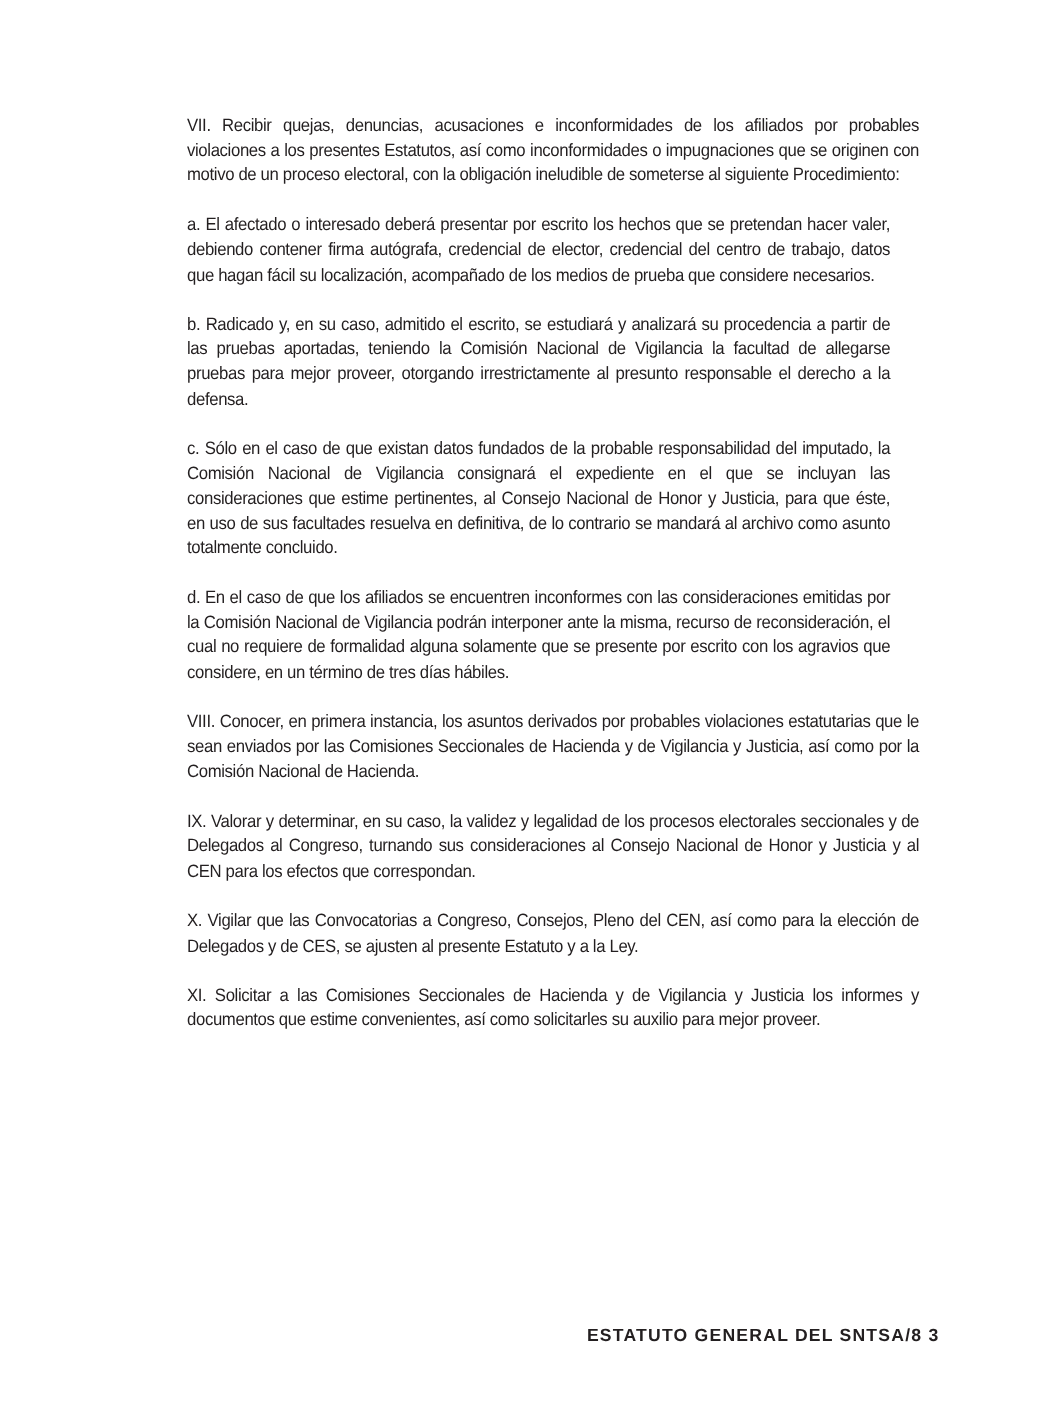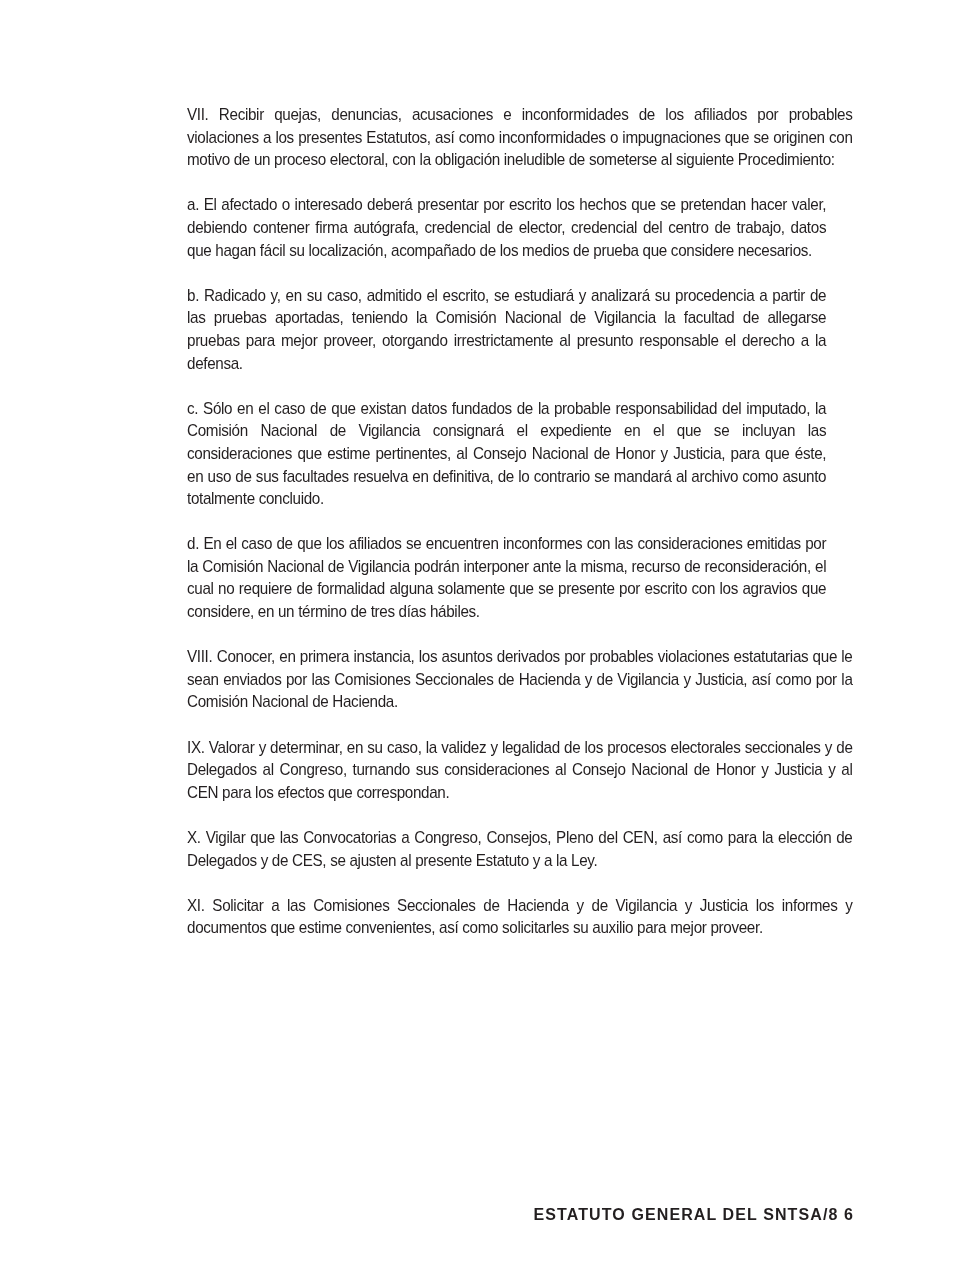--- a/index.html
+++ b/index.html
@@ -10,21 +10,21 @@
     body {
       width: 960px;
       height: 1280px;
       position: relative;
       overflow: hidden;
       font-family: "Liberation Sans", "DejaVu Sans", sans-serif;
       color: #231f20;
     }
     .page-body {
       position: absolute;
-      left: 187px;
+      left: 170px;
       top: 103px;
       width: 666px;
     }
     .para {
       margin: 0;
       font-size: 16.2px;
       line-height: 22.6px;
       text-align: justify;
       text-align-last: left;
       letter-spacing: -0.35px;
@@ -72,14 +72,14 @@
   <p class="para">VIII. Conocer, en primera instancia, los asuntos derivados por probables violaciones estatutarias que le sean enviados por las Comisiones Seccionales de Hacienda y de Vigilancia y Justicia, así como por la Comisión Nacional de Hacienda.</p>
   <div class="gap"></div>
   <p class="para">IX. Valorar y determinar, en su caso, la validez y legalidad de los procesos electorales seccionales y de Delegados al Congreso, turnando sus consideraciones al Consejo Nacional de Honor y Justicia y al CEN para los efectos que correspondan.</p>
   <div class="gap"></div>
   <p class="para">X. Vigilar que las Convocatorias a Congreso, Consejos, Pleno del CEN, así como para la elección de Delegados y de CES, se ajusten al presente Estatuto y a la Ley.</p>
   <div class="gap"></div>
   <p class="para">XI. Solicitar a las Comisiones Seccionales de Hacienda y de Vigilancia y Justicia los informes y documentos que estime convenientes, así como solicitarles su auxilio para mejor proveer.</p>
 </div>
 
 <div class="footer">
-  <span>ESTATUTO GENERAL DEL SNTSA/</span><span>8 6</span>
+  <span>ESTATUTO GENERAL DEL SNTSA/</span><span>8 3</span>
 </div>
 
 </body></html>

